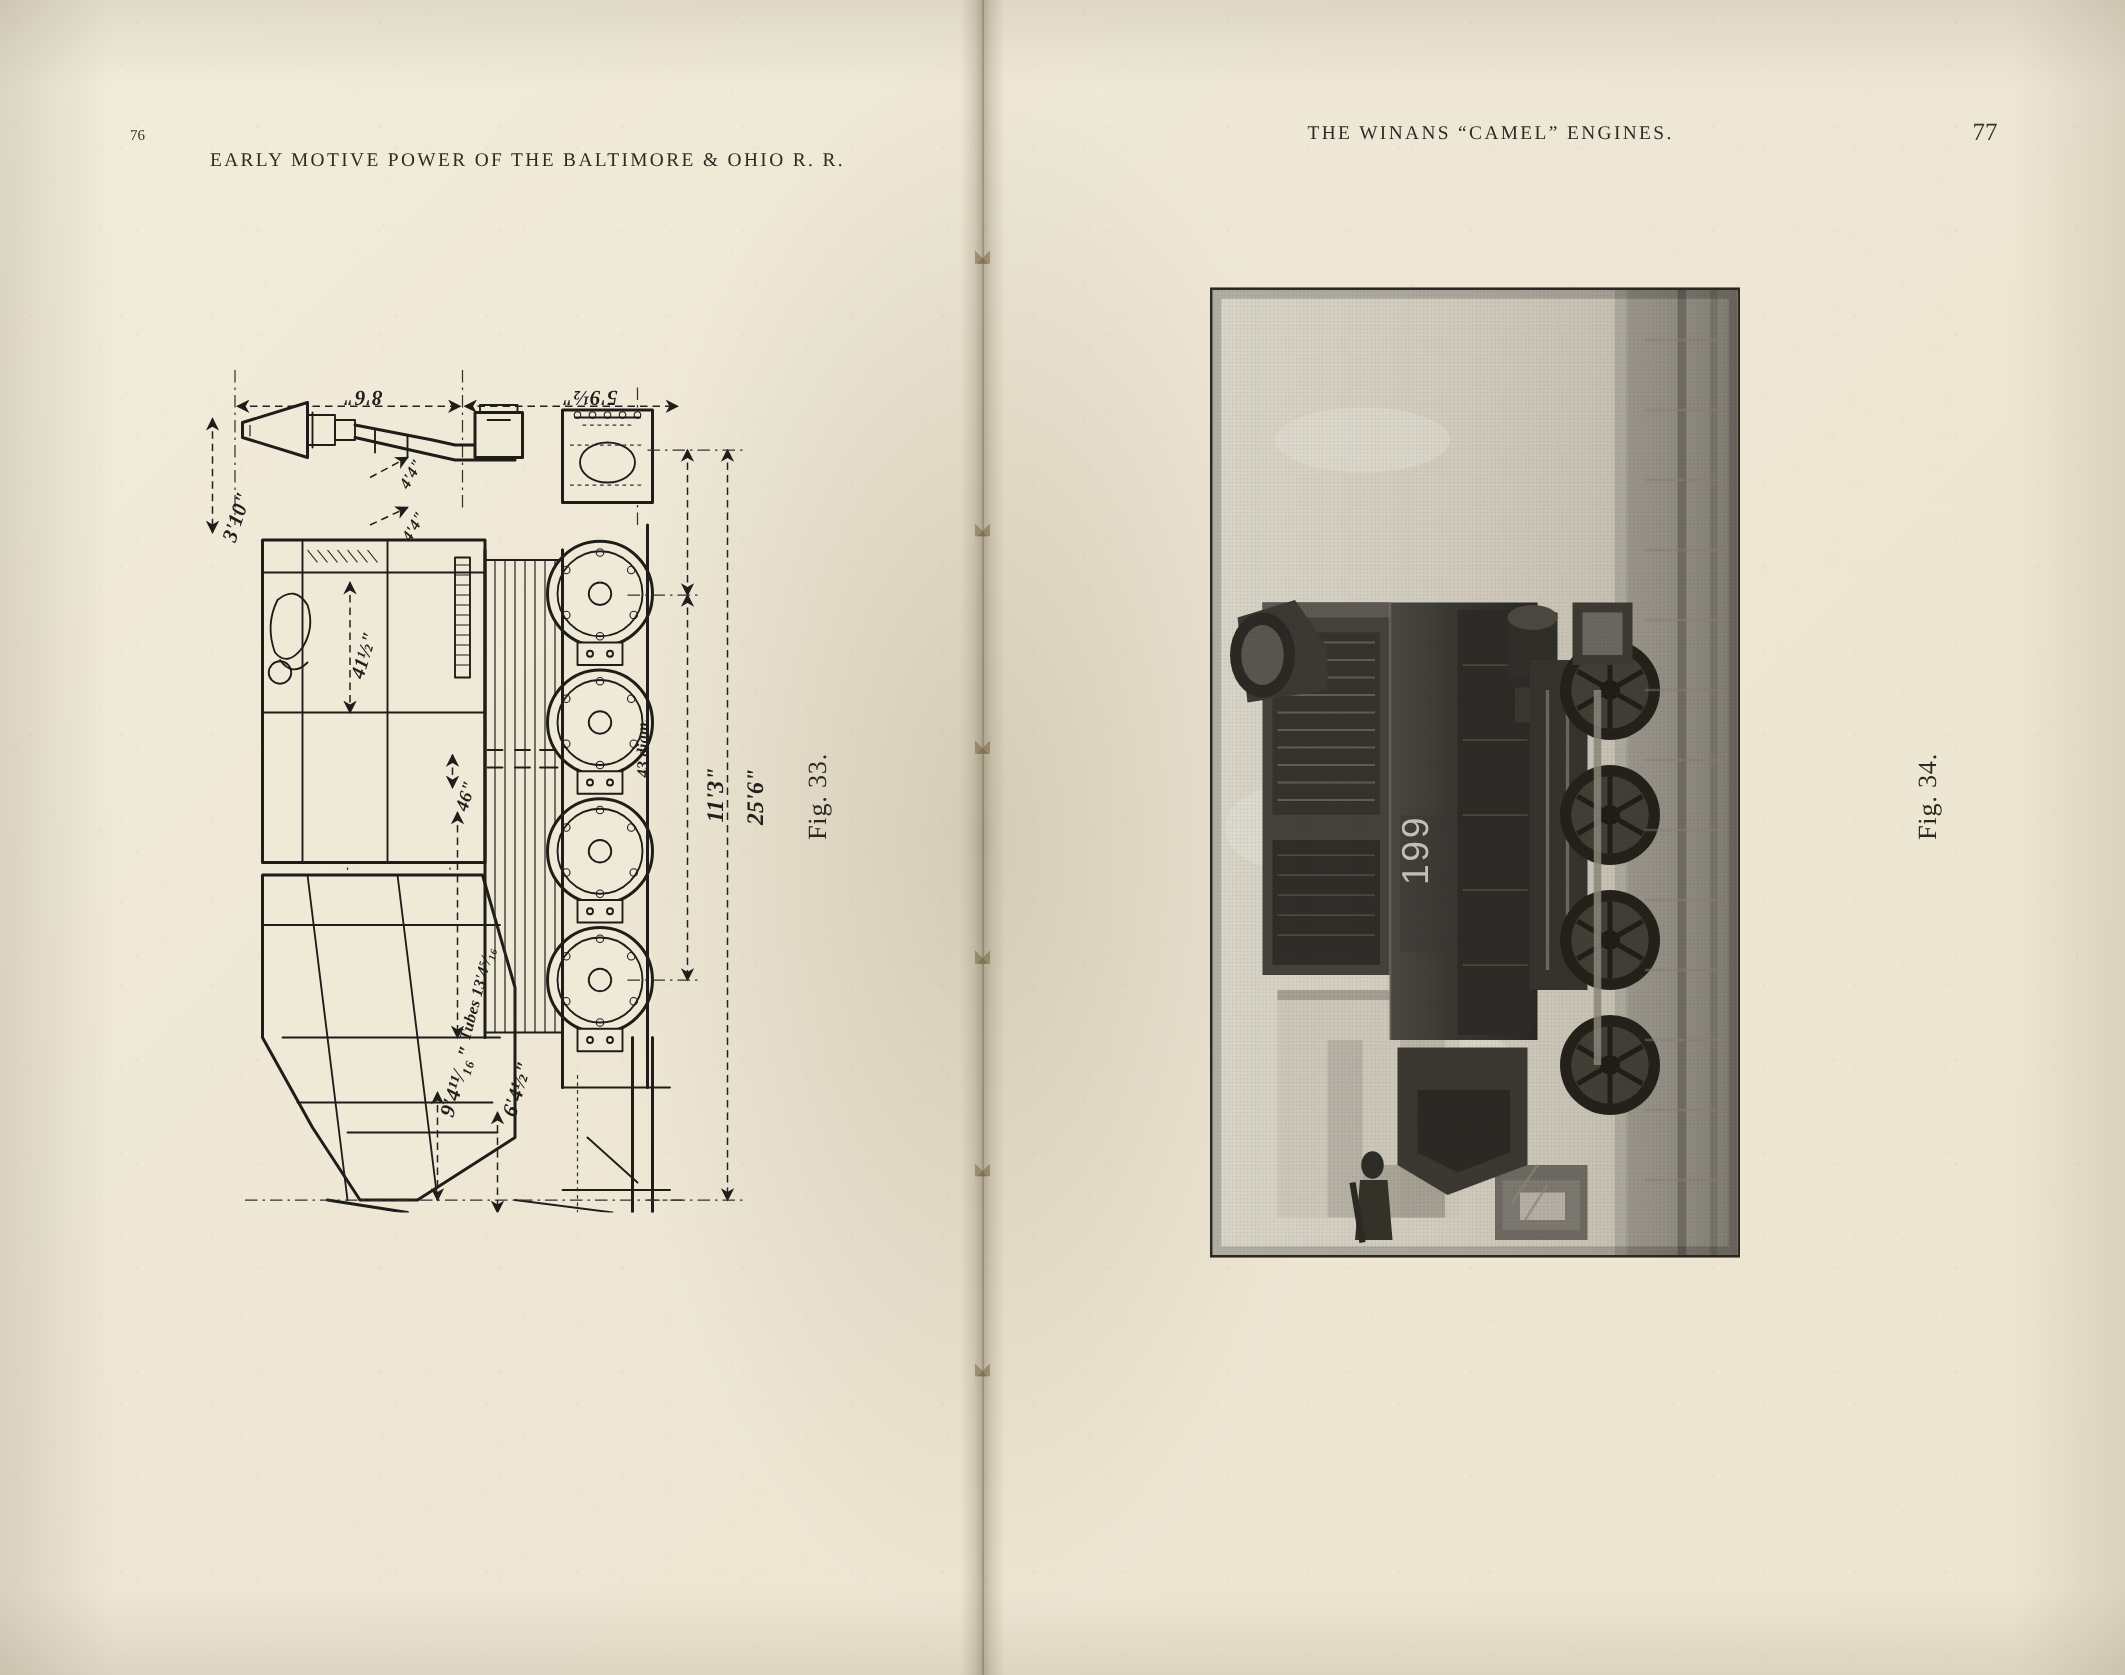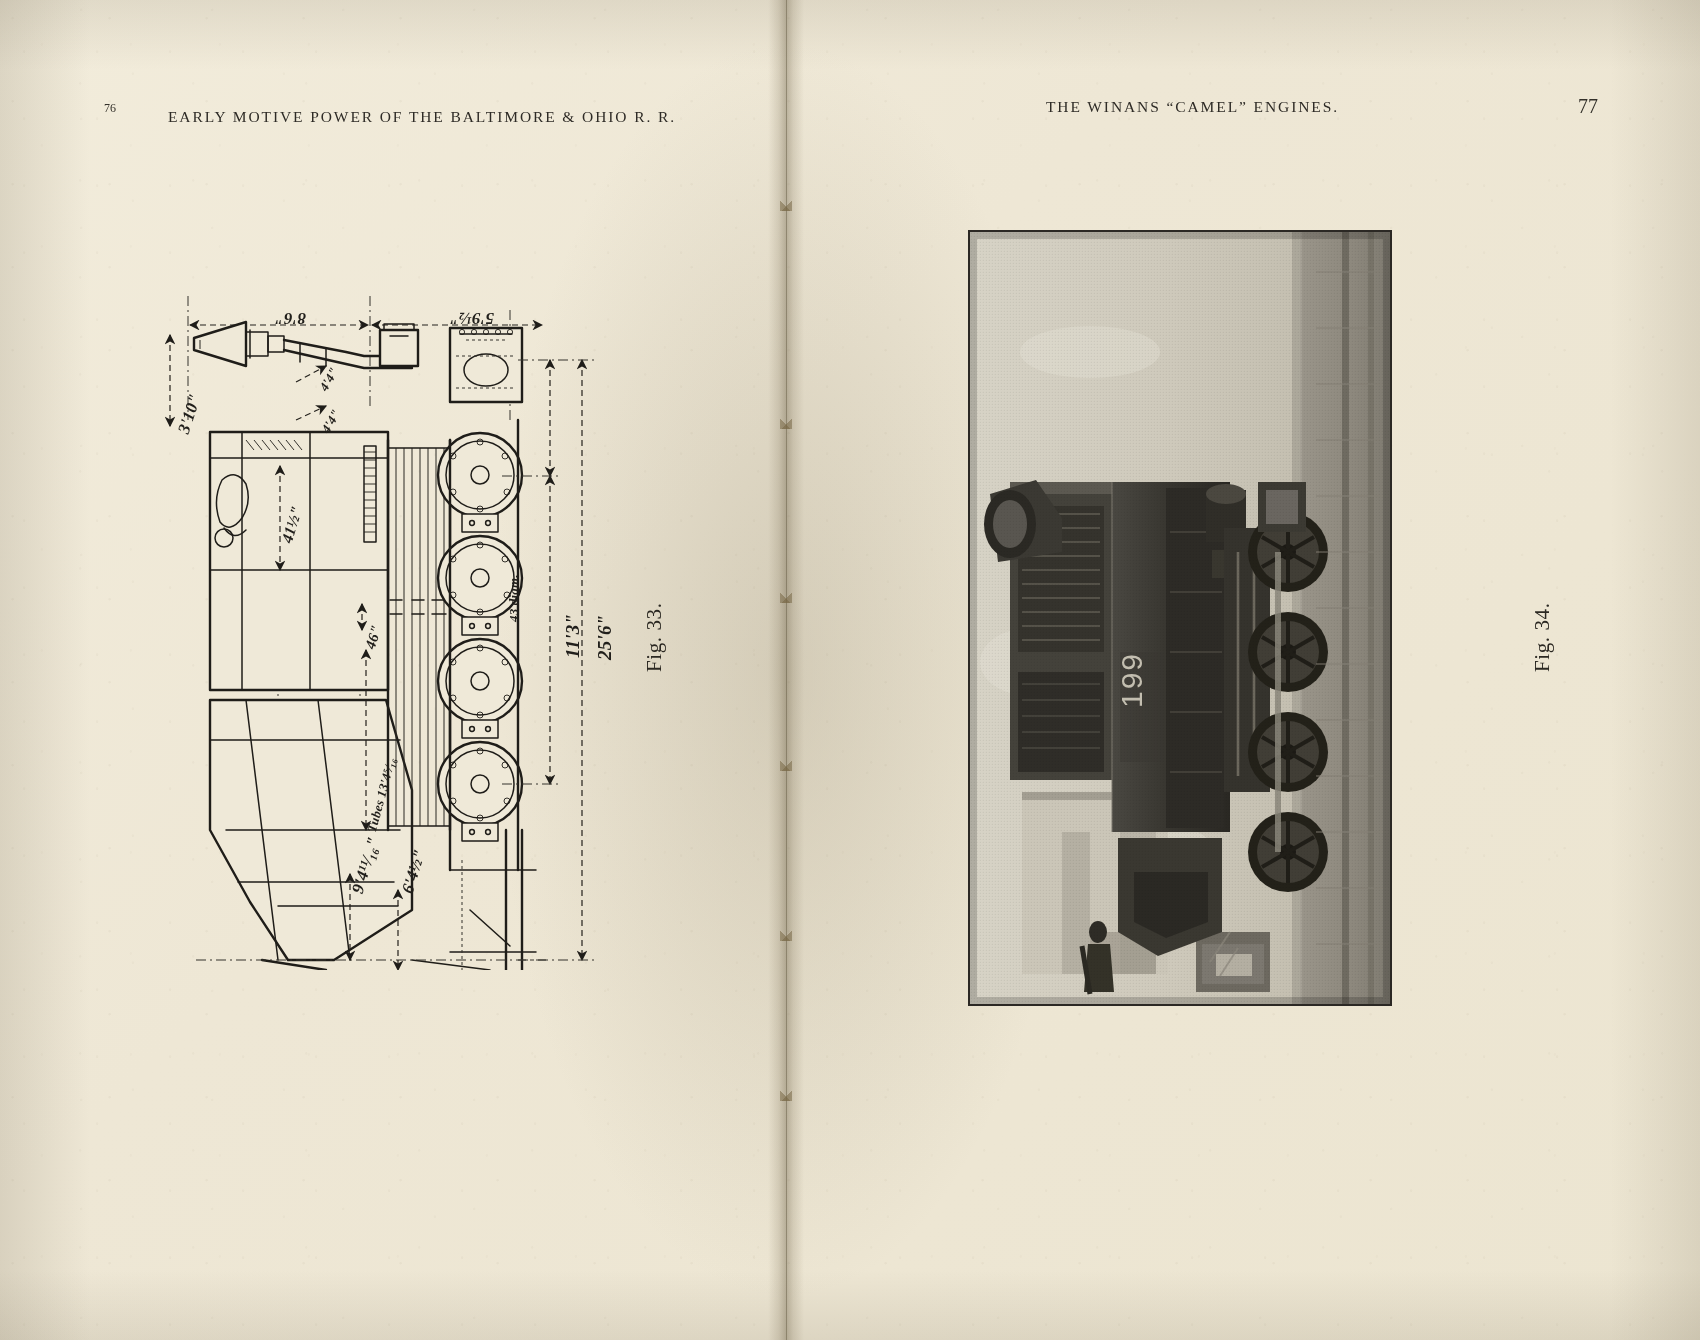--- a/index.html
+++ b/index.html
@@ -90,21 +90,21 @@
   
   .runhead {
     position: absolute;
     font-family: "Liberation Serif", serif;
     font-size: 15.5px;
     letter-spacing: 1.9px;
     color: #2e2b26;
     white-space: nowrap;
   }
   #folio-left  { left: 104px;  top: 101px; font-size: 12px; letter-spacing: 0; color: #33302a; }
-  #head-left   { left: 168px;  top: 108px; }
+  #head-left   { left: 168px;  top: 120px; }
   #head-right  { left: 1046px; top: 98px; text-align: center; }
   #folio-right { left: 1578px; top: 95px; font-size: 20px; letter-spacing: 0; color: #33302a; text-align: right; }
 
   
   .fig-caption {
     position: absolute;
     transform-origin: 0 0;
     transform: rotate(-90deg);
     white-space: nowrap;
     font-family: "Liberation Serif", serif;

